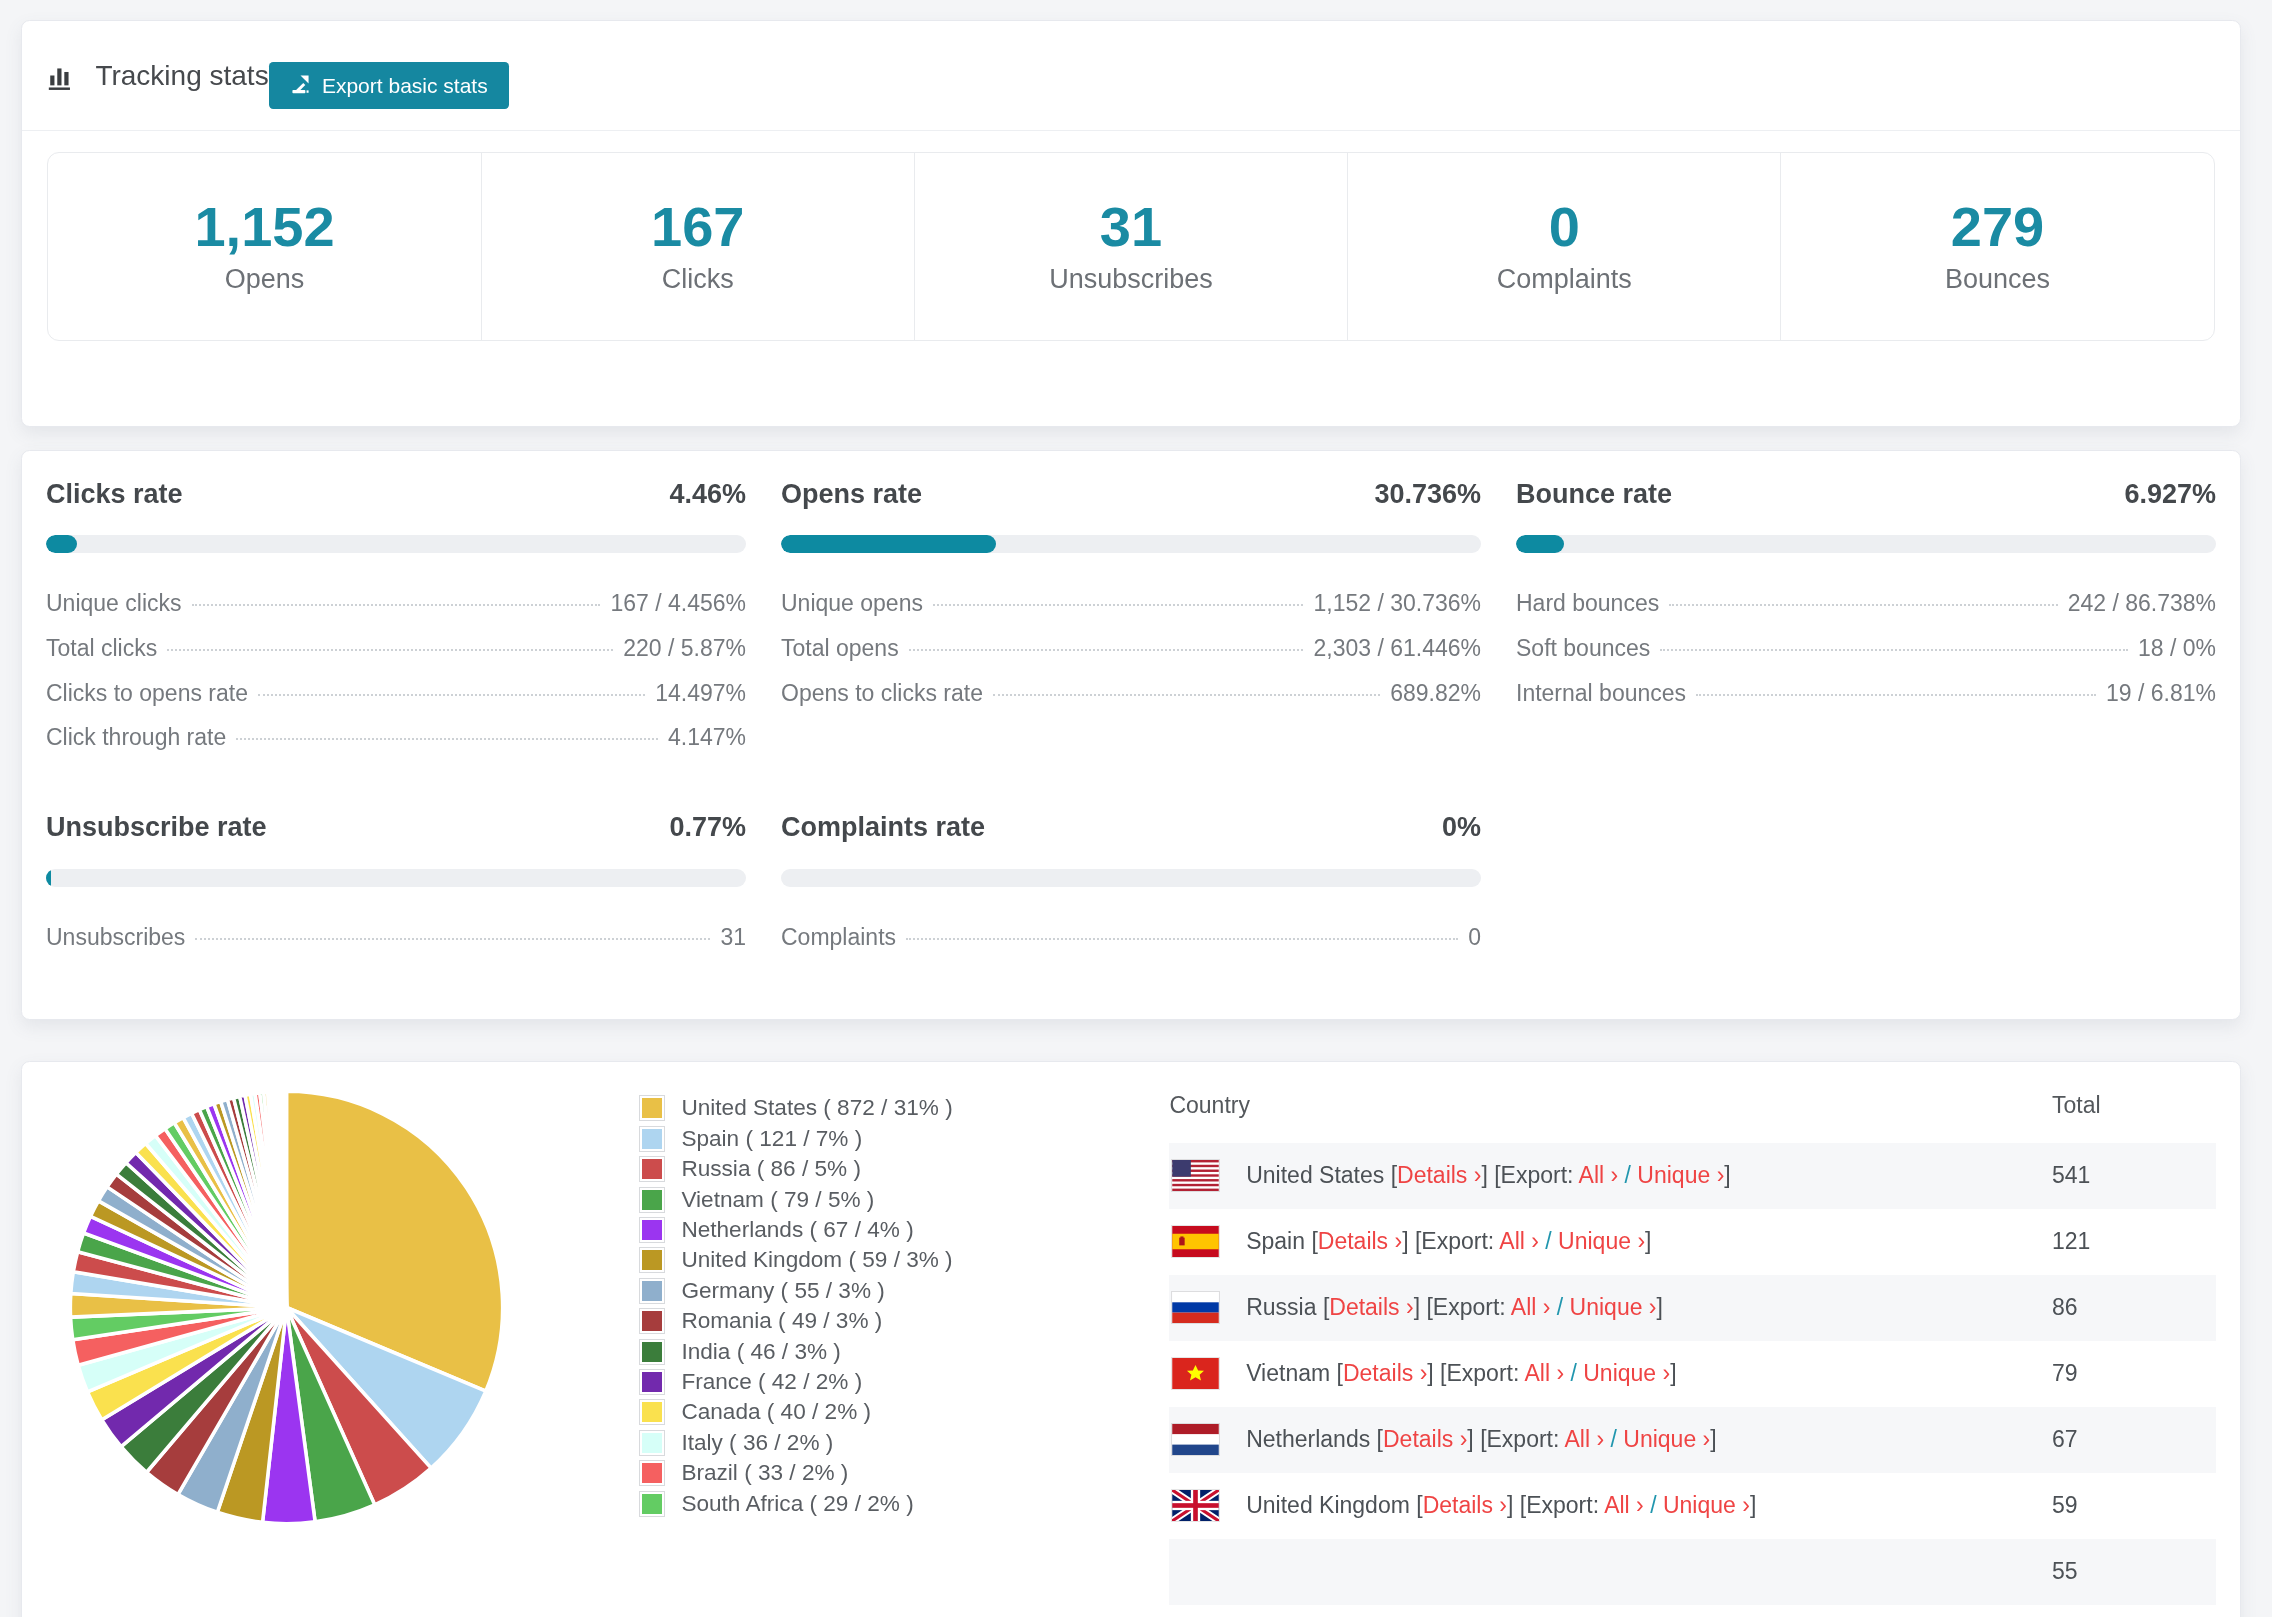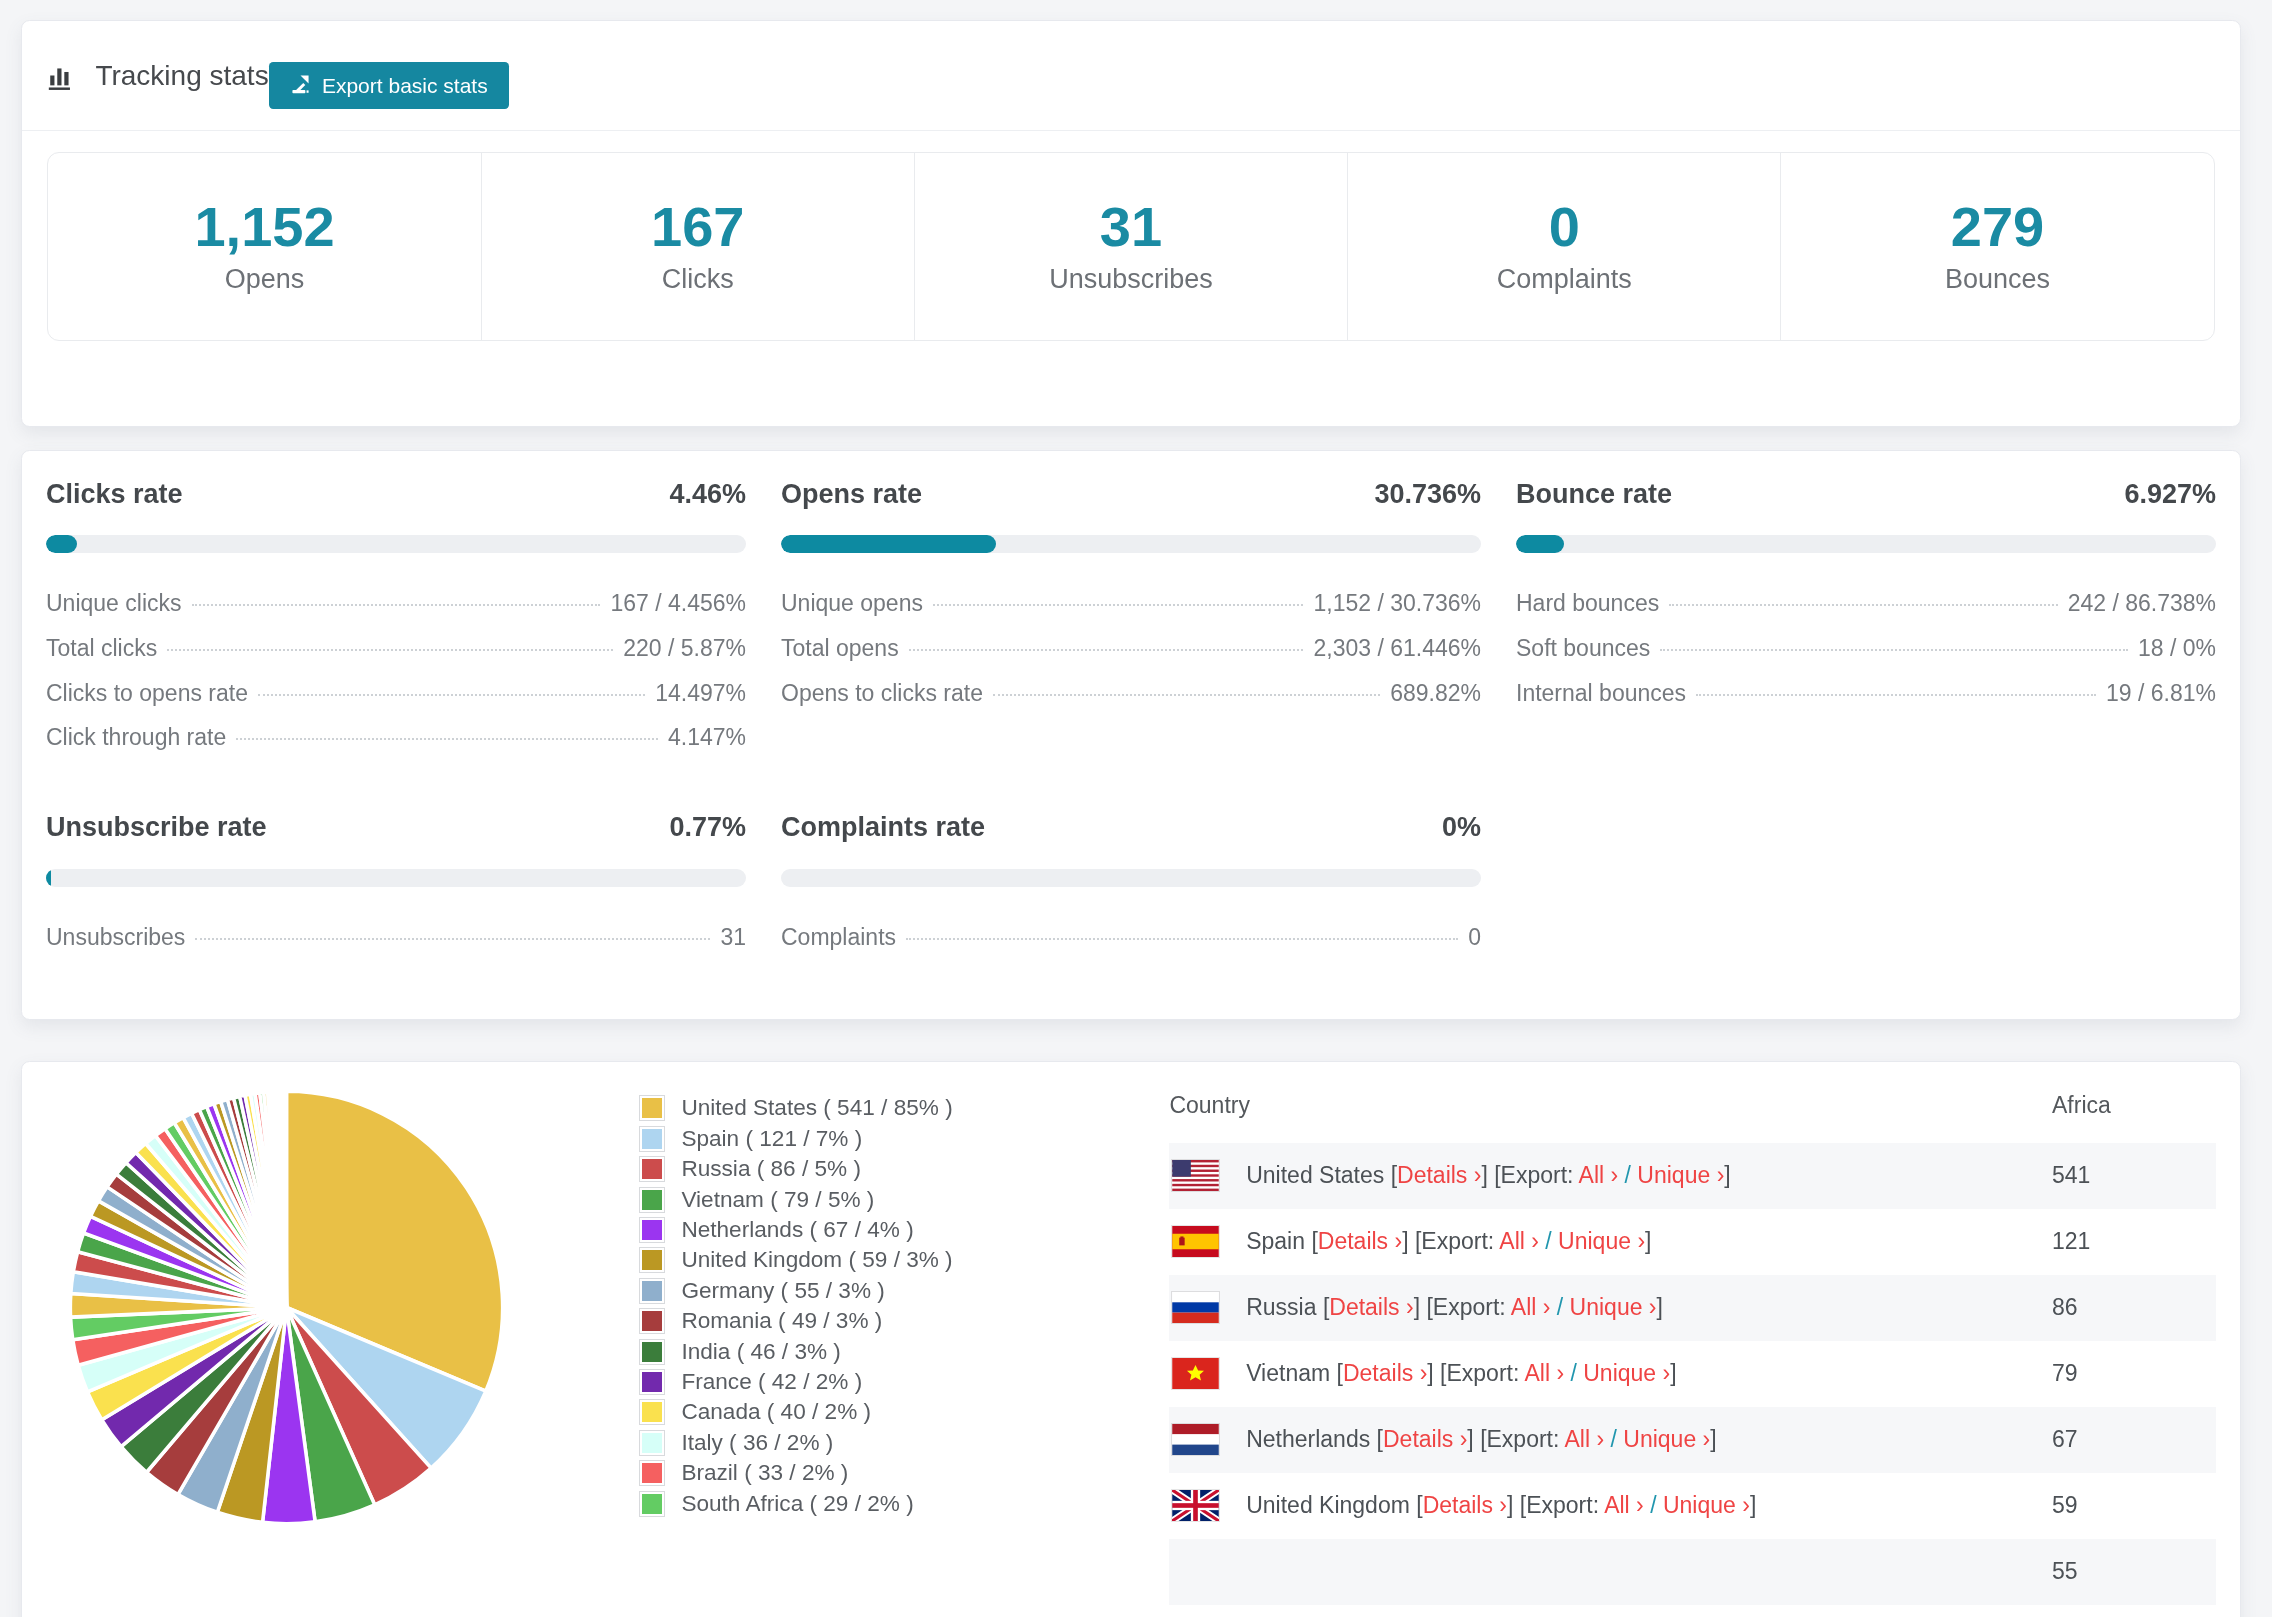--- a/index.html
+++ b/index.html
@@ -290,21 +290,21 @@
             <path d="M 315 315 L 306.09 9.13 A 306 306 0 0 1 308.32 9.07 Z" fill="#8fafcc" stroke="#ffffff" stroke-width="5" stroke-linejoin="round"></path>
             <path d="M 315 315 L 308.32 9.07 A 306 306 0 0 1 310.55 9.03 Z" fill="#a63d3d" stroke="#ffffff" stroke-width="5" stroke-linejoin="round"></path>
             <path d="M 315 315 L 310.55 9.03 A 306 306 0 0 1 311.66 9.02 Z" fill="#3b7d3b" stroke="#ffffff" stroke-width="5" stroke-linejoin="round"></path>
             <path d="M 315 315 L 311.66 9.02 A 306 306 0 0 1 312.77 9.01 Z" fill="#7229ad" stroke="#ffffff" stroke-width="5" stroke-linejoin="round"></path>
             <path d="M 315 315 L 312.77 9.01 A 306 306 0 0 1 313.89 9.00 Z" fill="#fae14e" stroke="#ffffff" stroke-width="5" stroke-linejoin="round"></path>
             <path d="M 315 315 L 313.89 9.00 A 306 306 0 0 1 315.00 9.00 Z" fill="#d6fff8" stroke="#ffffff" stroke-width="5" stroke-linejoin="round"></path>
           </svg></div>
       <div id="legend">
           <div class="legend-item">
             <span class="swatch" style="background: rgb(233, 192, 70);"></span>
-            <span>United States ( 541 / 85% )</span>
+            <span>United States ( 872 / 31% )</span>
           </div>
           <div class="legend-item">
             <span class="swatch" style="background: rgb(174, 213, 240);"></span>
             <span>Spain ( 121 / 7% )</span>
           </div>
           <div class="legend-item">
             <span class="swatch" style="background: rgb(204, 76, 76);"></span>
             <span>Russia ( 86 / 5% )</span>
           </div>
           <div class="legend-item">
@@ -350,21 +350,21 @@
           <div class="legend-item">
             <span class="swatch" style="background: rgb(99, 204, 99);"></span>
             <span>South Africa ( 29 / 2% )</span>
           </div>
         </div>
       <div id="geo-table-wrap">
         <table>
           <thead>
             <tr>
               <th>Country</th>
-              <th class="total-col">Africa</th>
+              <th class="total-col">Total</th>
             </tr>
           </thead>
           <tbody id="geo-tbody">
               <tr>
                 <td>
                   <div class="country-flex">
                     <span class="flag">
                       <svg viewBox="0 0 60 40">
                         <rect width="60" height="40" fill="#fff"></rect>
                         <rect y="0" width="60" height="3.1" fill="#b22234"></rect>

